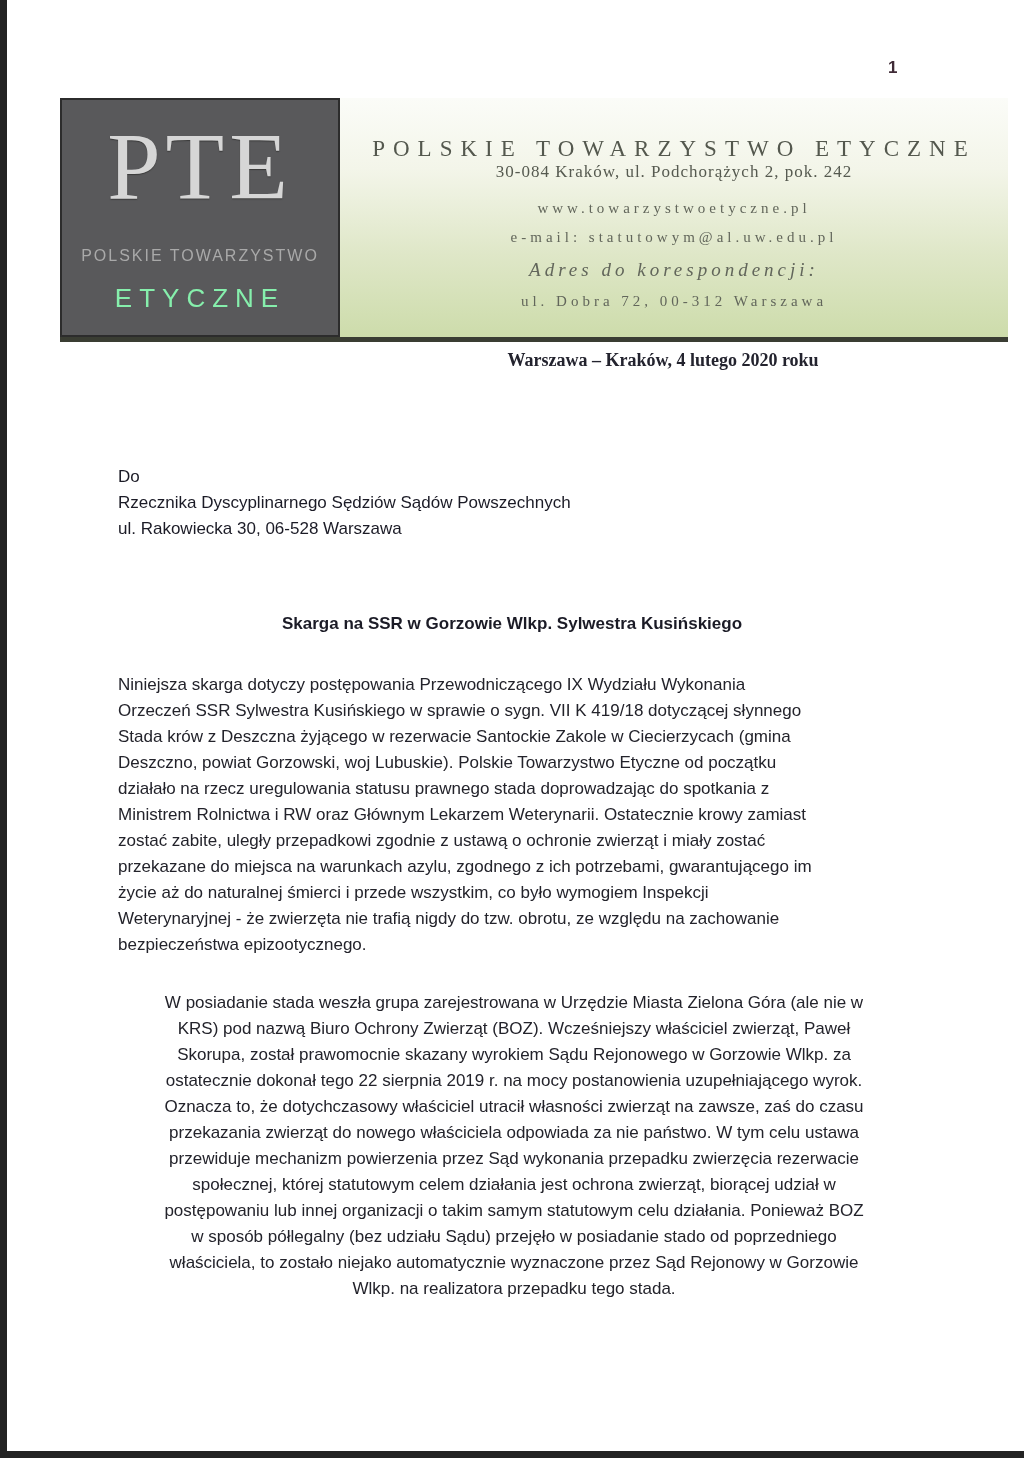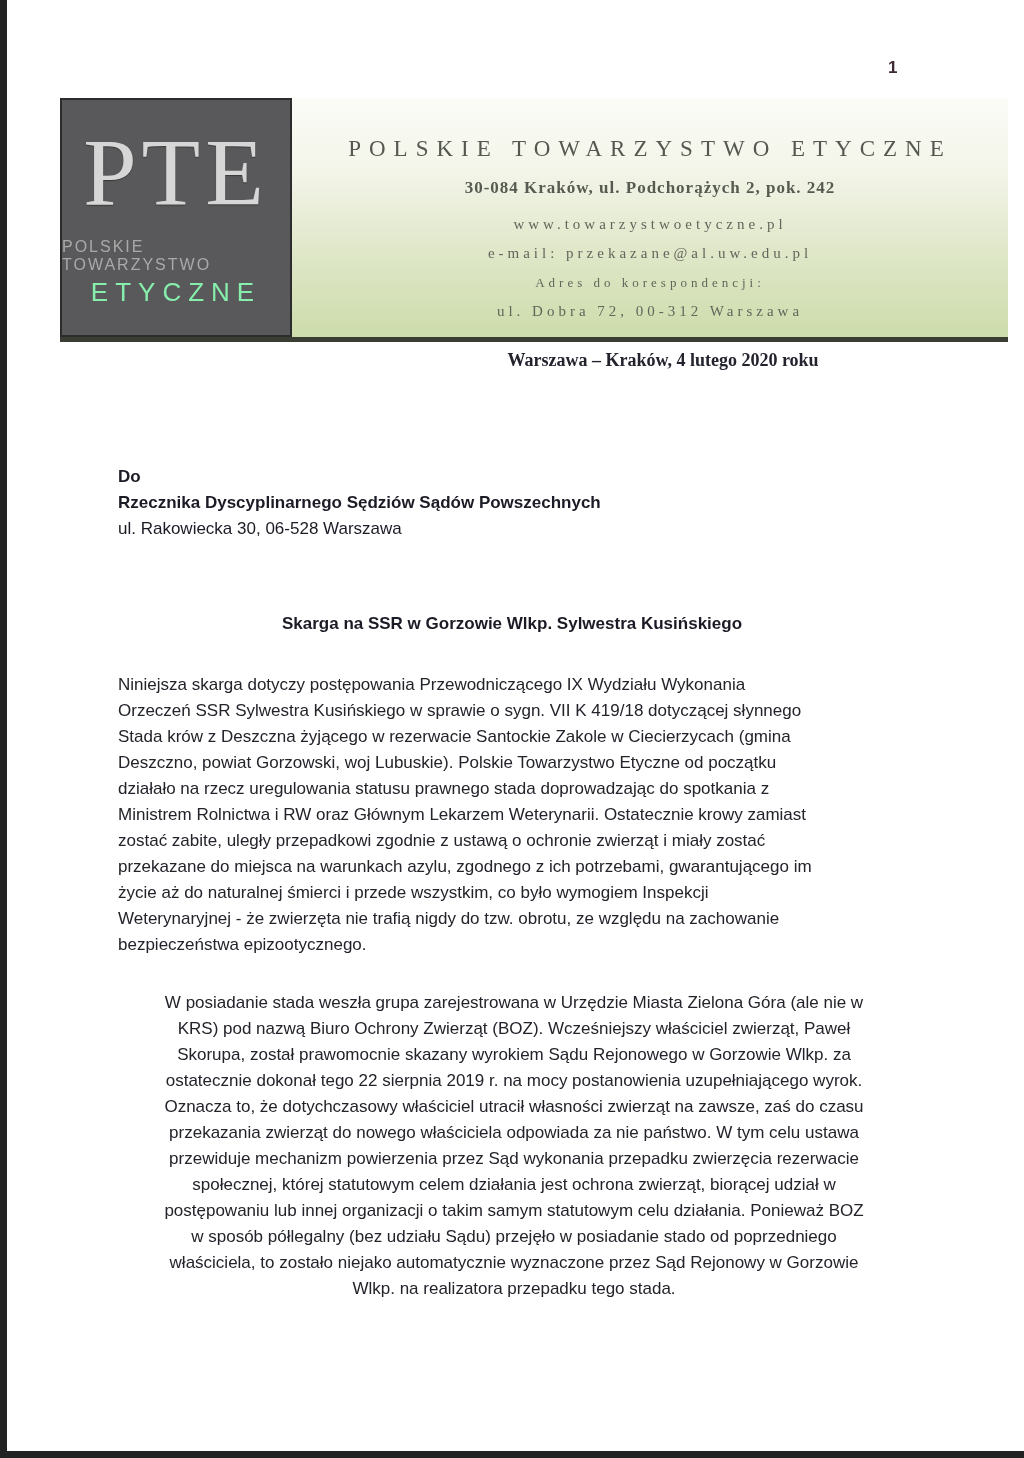--- a/index.html
+++ b/index.html
@@ -23,25 +23,26 @@
     position:absolute; left:888px; top:58px;
     font-size:17px; font-weight:bold; color:#3f2b36;
   }
   
   .header {
     position:absolute; left:60px; top:98px; width:948px; height:244px;
     display:flex;
     border-bottom:5px solid #3a3d33;
   }
   .logo-box {
-    width:232px; height:100%;
+    width:280px; height:100%;
     background:#59595b;
     border:2px solid #2c2c2c;
     display:flex; flex-direction:column; align-items:center; justify-content:center;
     font-family:"Liberation Serif", serif;
+    gap:15px;
   }
   .logo-acronym {
     font-size:96px; line-height:0.95; color:#d6d6d6; letter-spacing:5px;
     text-shadow:0 1px 1px #3a3a3a;
   }
   .logo-sub1 {
     margin-top:20px; font-size:16px; color:#a9a9a9; letter-spacing:2px;
     font-family:"Liberation Sans", sans-serif;
   }
   .logo-sub2 {
@@ -51,38 +52,38 @@
   .green-box {
     flex:1; height:100%;
     background:linear-gradient(180deg, #fbfcf8 0%, #f3f5e9 30%, #dfe7c8 65%, #cddcab 100%);
     display:flex; flex-direction:column; align-items:center;
     padding-top:38px;
     font-family:"Liberation Serif", serif;
     color:#5d6156;
     text-align:left;
   }
   .org-name   { font-size:23px; letter-spacing:8px; color:#54584e; }
-  .org-addr   { margin-top:16px; font-size:17px; font-weight:bold; letter-spacing:1px; color:#565a50; }
+  .org-addr   { margin-top:0; font-size:17px; font-weight:normal; letter-spacing:1px; color:#565a50; }
   .org-www    { margin-top:18px; font-size:15px; letter-spacing:4px; color:#62665b; }
   .org-email  { margin-top:12px; font-size:15px; letter-spacing:4px; color:#62665b; }
-  .org-corr-l { margin-top:13px; font-size:13px; letter-spacing:4px; color:#62665b; }
+  .org-corr-l { margin-top:13px; font-size:19px; letter-spacing:4px; color:#62665b;font-style:italic; }
   .org-corr-a { margin-top:12px; font-size:15px; letter-spacing:4px; color:#62665b; }
   
   .dateline {
     position:absolute; left:318px; top:350px; width:690px;
     text-align:center;
     font-family:"Liberation Serif", serif;
     font-size:18px; font-weight:bold; color:#23232e;
   }
   
   .recipient {
     position:absolute; left:118px; top:464px; width:700px;
     font-size:17px; line-height:26px; color:#1b1b26;
   }
-  .recipient .bold { font-weight:bold; }
+  .recipient .bold { font-weight:normal; }
   
   .letter-title {
     position:absolute; left:118px; top:614px; width:788px;
     text-align:center; font-size:17px; font-weight:bold; color:#1b1b26;
   }
   
   .body-text {
     position:absolute; left:118px; top:672px; width:792px;
     font-size:17px; line-height:26px; color:#23232b;
   }
@@ -101,21 +102,21 @@
   <div class="header">
     <div class="logo-box">
       <div class="logo-acronym">PTE</div>
       <div class="logo-sub1">POLSKIE TOWARZYSTWO</div>
       <div class="logo-sub2">ETYCZNE</div>
     </div>
     <div class="green-box">
       <div class="org-name">POLSKIE TOWARZYSTWO ETYCZNE</div>
       <div class="org-addr">30-084 Kraków, ul. Podchorążych 2, pok. 242</div>
       <div class="org-www">www.towarzystwoetyczne.pl</div>
-      <div class="org-email">e-mail: przekazane@al.uw.edu.pl</div>
+      <div class="org-email">e-mail: statutowym@al.uw.edu.pl</div>
       <div class="org-corr-l">Adres do korespondencji:</div>
       <div class="org-corr-a">ul. Dobra 72, 00-312 Warszawa</div>
     </div>
   </div>
 
   <div class="dateline">Warszawa – Kraków,  4 lutego 2020 roku</div>
 
   <div class="recipient">
     <div class="bold">Do</div>
     <div class="bold">Rzecznika Dyscyplinarnego Sędziów Sądów Powszechnych</div>

